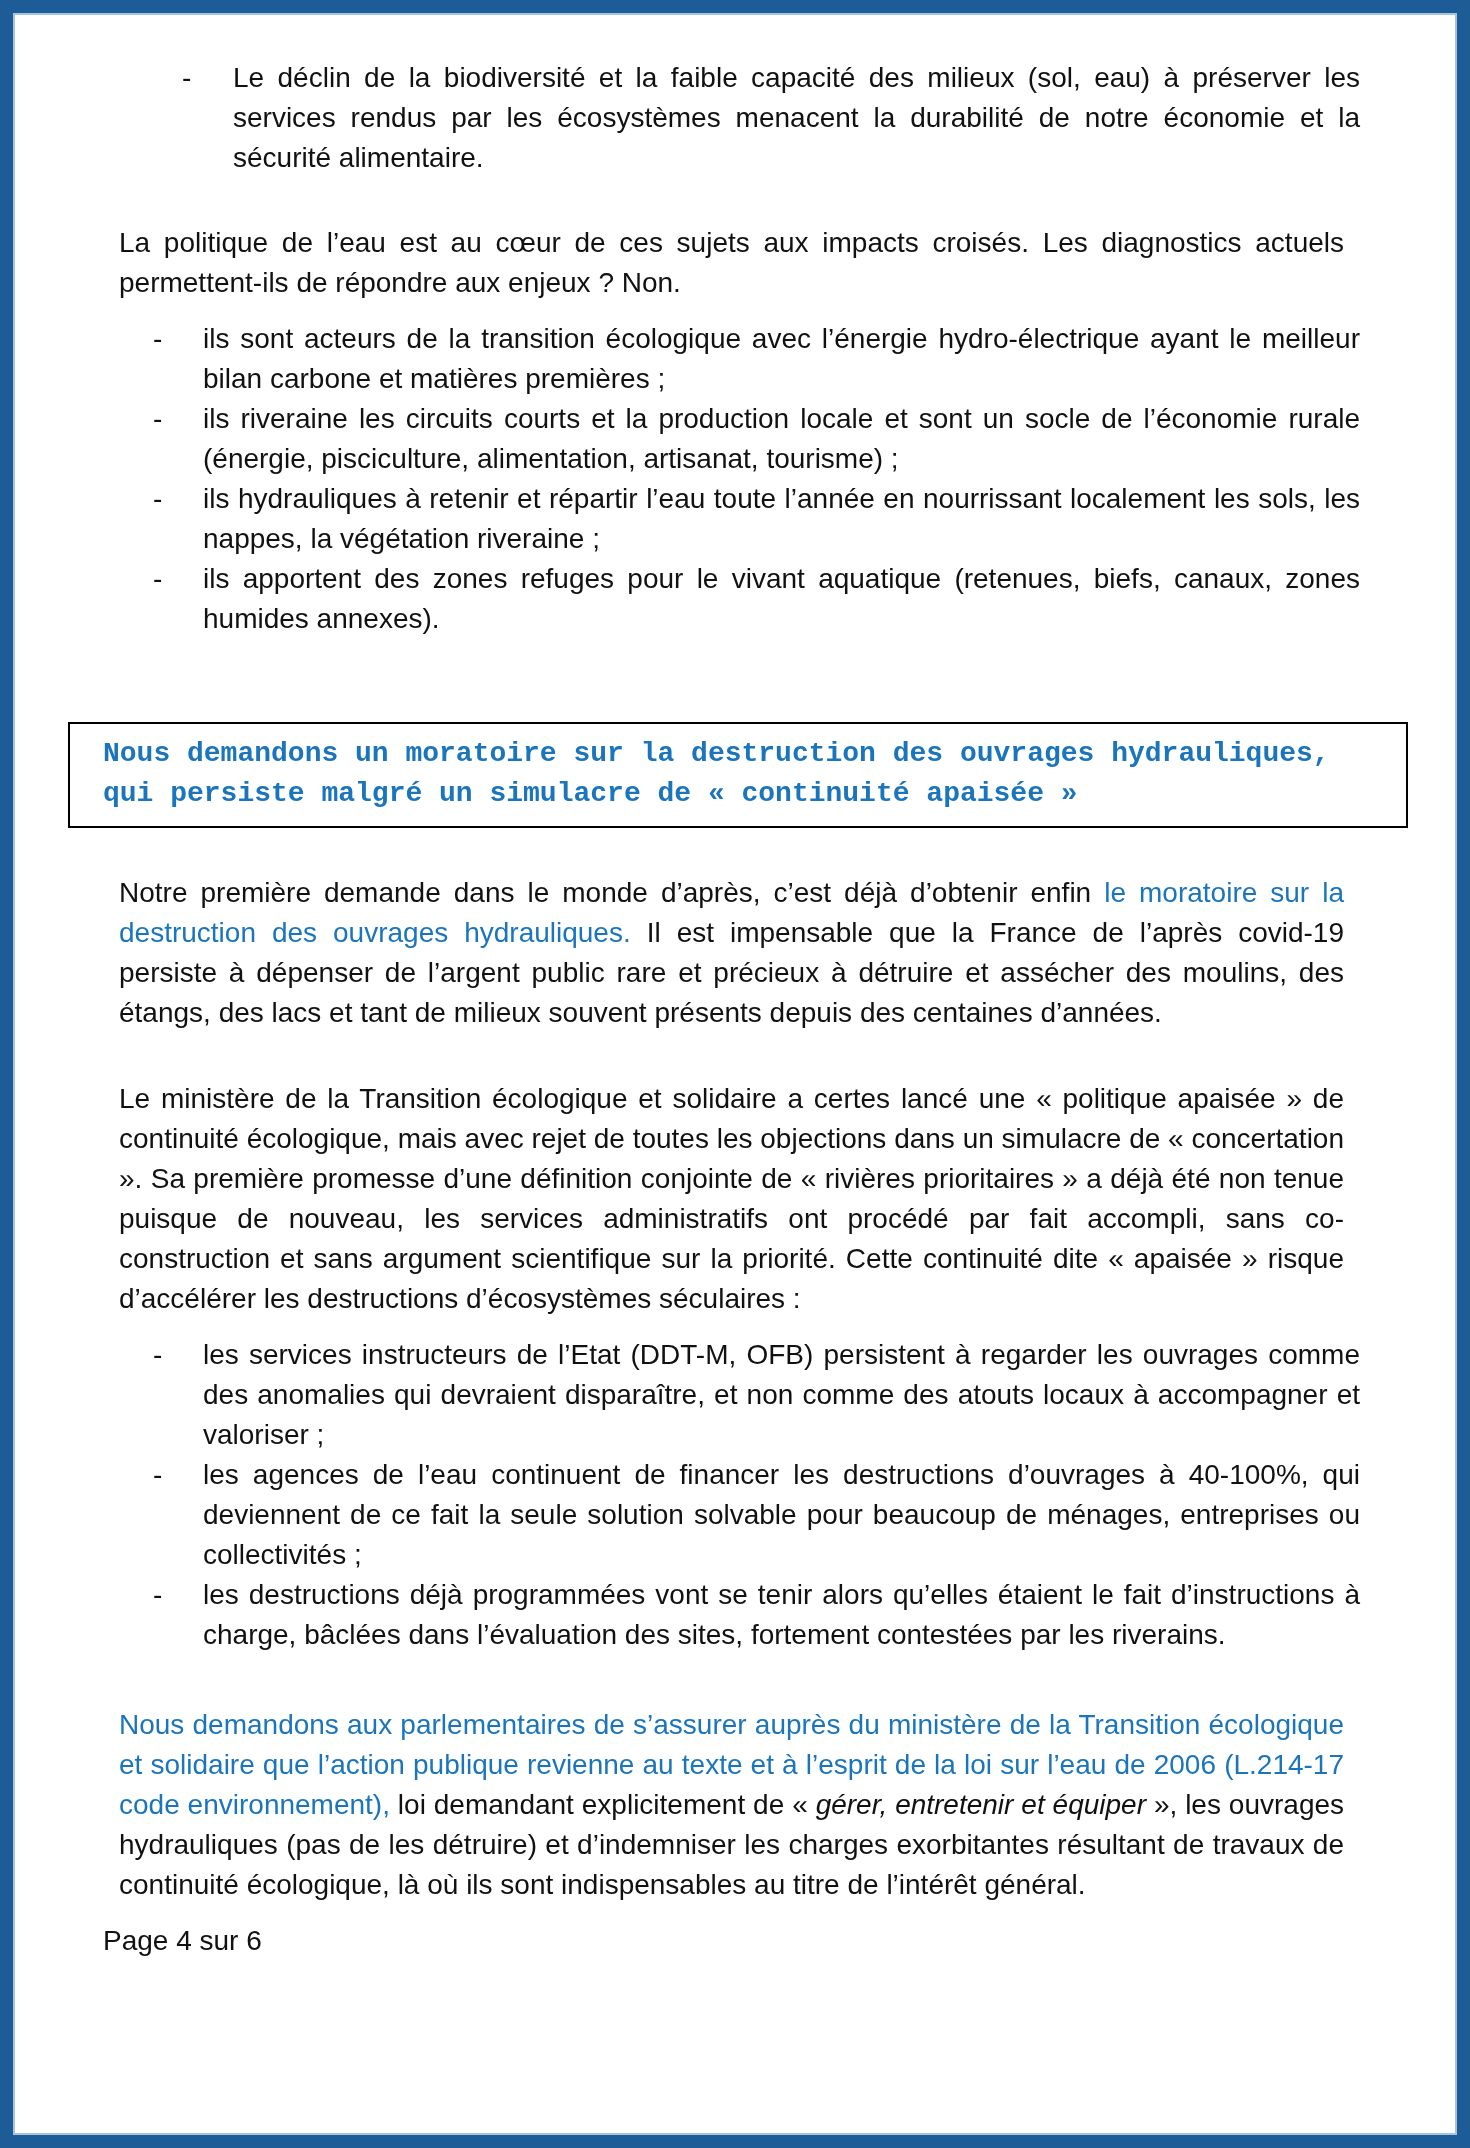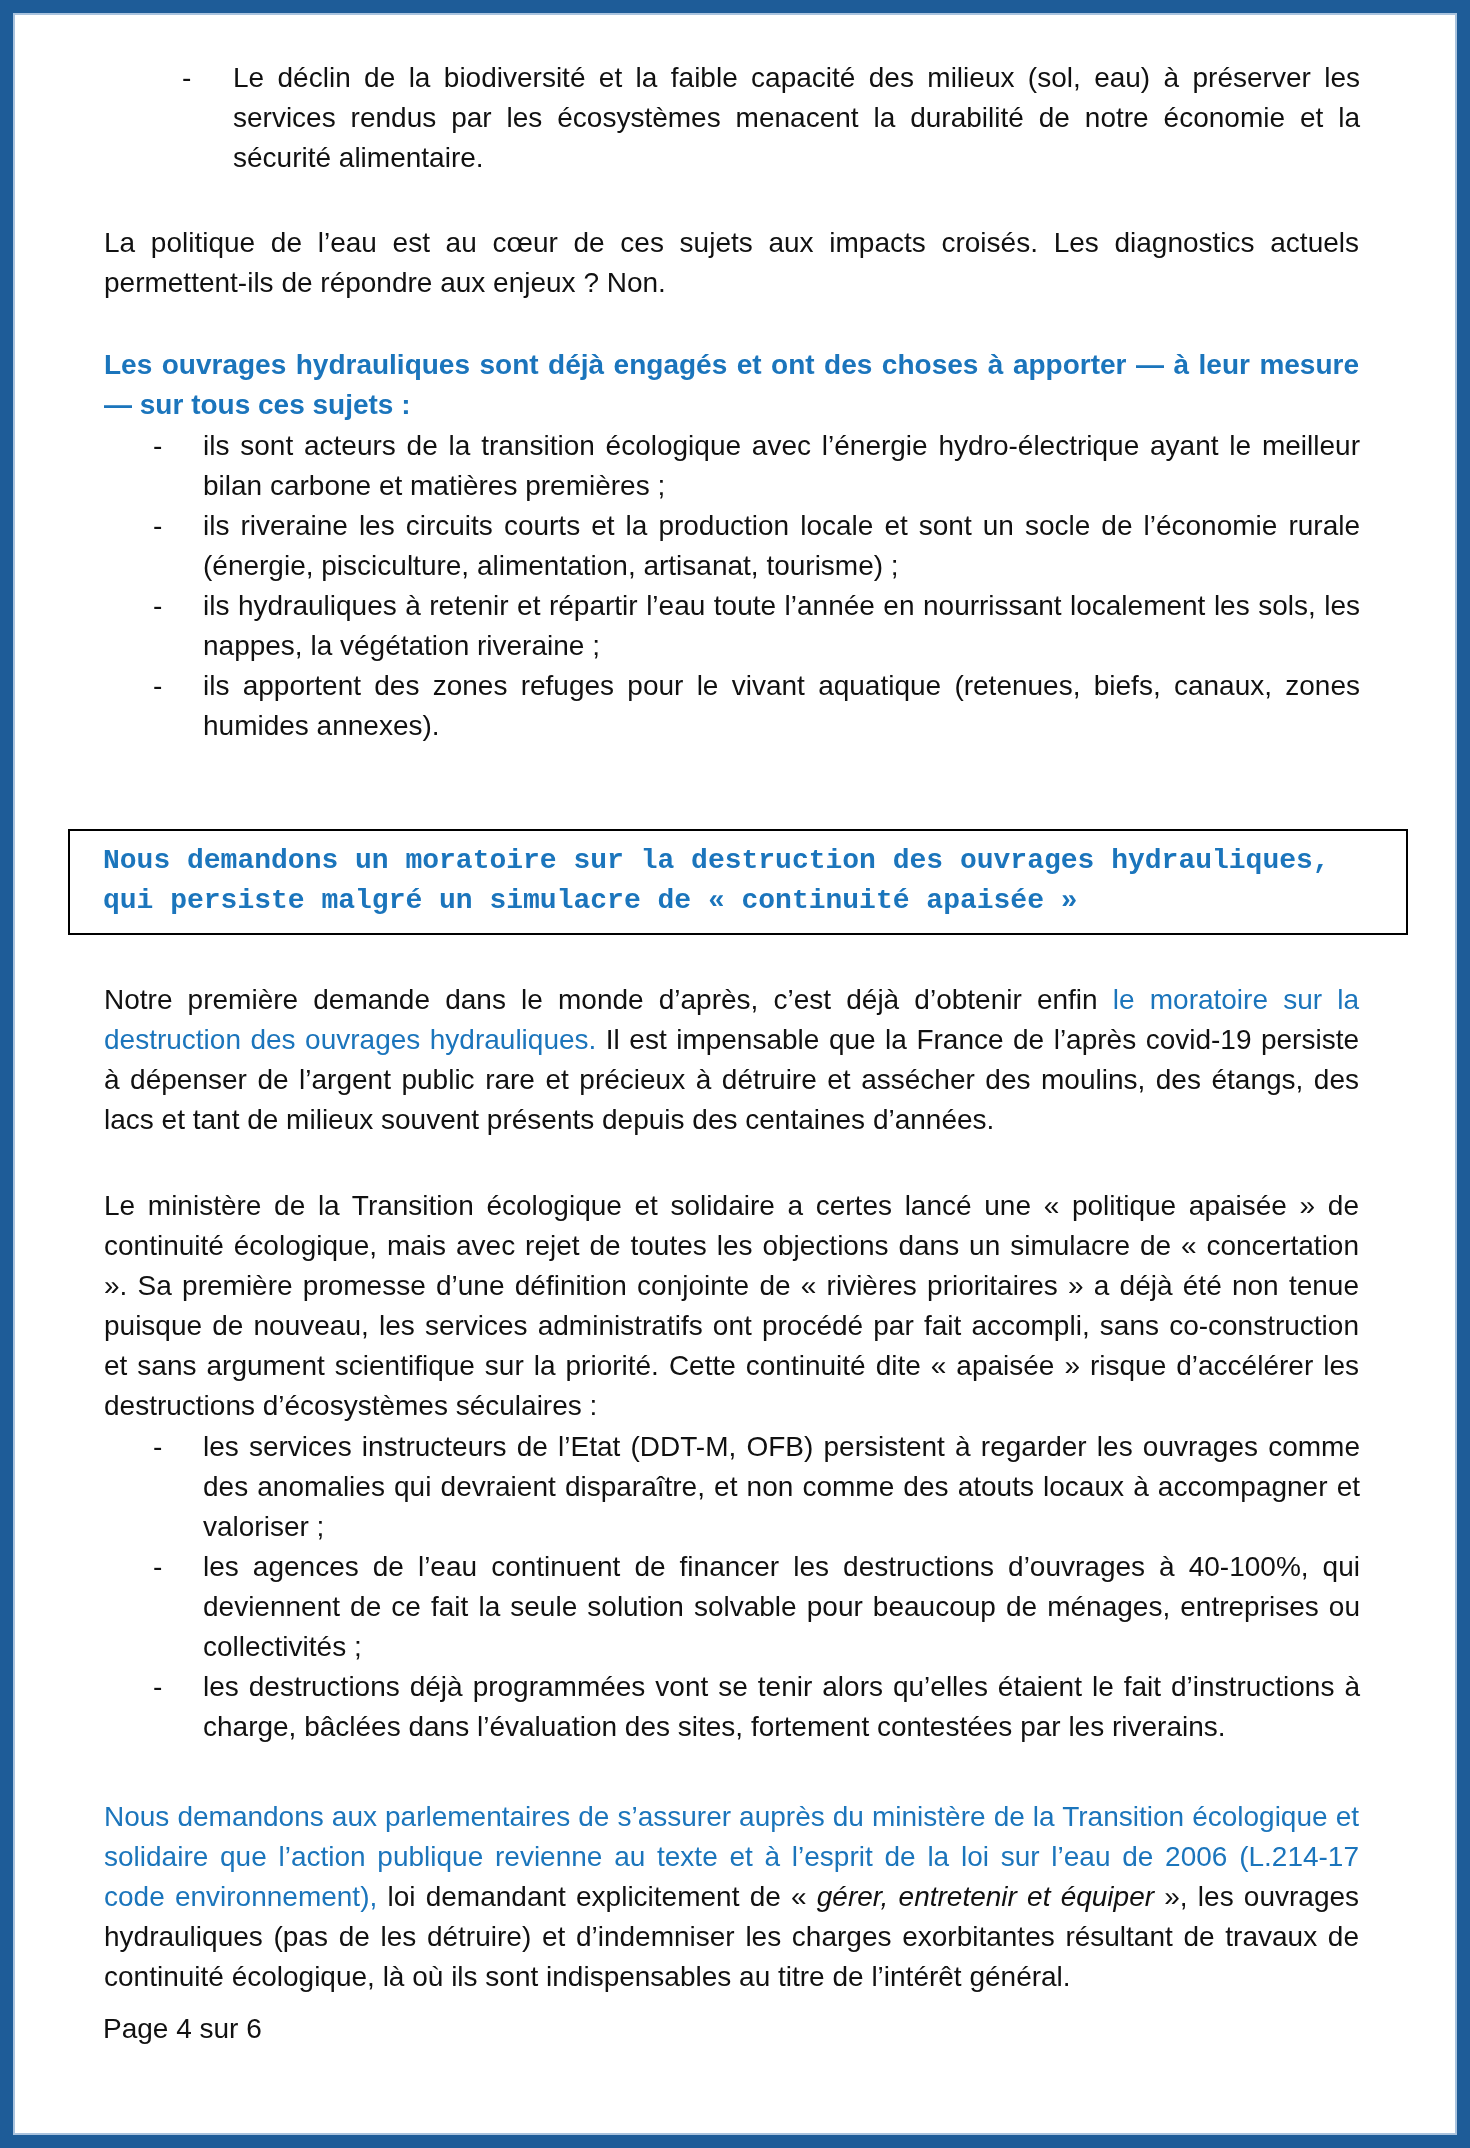--- a/index.html
+++ b/index.html
@@ -18,21 +18,21 @@
   .i{font-style:italic;}
   .blue{color:#1B75BC;}
   ul{list-style:none;margin:0;padding:0;}
   .li{display:flex;}
   .li .dash{flex:0 0 auto;}
   .li .litext{flex:1 1 auto;text-align:justify;}
   .list-top .li{padding-left:79px;}
   .list-top .dash{width:51px;}
   .list2 .li{padding-left:50px;}
   .list2 .dash{width:50px;}
-  .para{margin:1px;}
+  .para{margin:16px;}
   .mt-politique{margin-top:45px;}
   .h-blue{margin-top:42px;color:#1B75BC;font-weight:bold;text-align:justify;}
   .boxed{
     margin-top:83px;margin-left:-35px;margin-right:-48px;
     border:2px solid #000000;padding:10px 40px 12px 33px;
     color:#1B75BC;font-weight:bold;text-align:left;font-family:Liberation Mono, monospace;
   }
   .mt-notre{margin-top:45px;}
   .mt-ministere{margin-top:46px;}
   .mt-parlementaires{margin-top:50px;}
@@ -48,21 +48,20 @@
 
   <ul class="list-top">
     <li class="li">
       <span class="dash">-</span>
       <span class="litext"><span>Le </span><span class="b">déclin de la biodiversité</span><span> et la faible capacité des milieux (sol, eau) à préserver les </span><span class="b">services rendus par les écosystèmes</span><span> menacent la durabilité de notre économie et la sécurité alimentaire.</span></span>
     </li>
   </ul>
 
   <p class="para mt-politique">La politique de l’eau est au cœur de ces sujets aux impacts croisés. Les diagnostics actuels permettent-ils de répondre aux enjeux ? Non.</p>
 
-  <p class="para h-blue">Les ouvrages hydrauliques sont déjà engagés et ont des choses à apporter — à leur mesure — sur tous ces sujets :</p>
 
   <ul class="list2">
     <li class="li">
       <span class="dash">-</span>
       <span class="litext"><span>ils sont </span><span class="b">acteurs de la transition écologique</span><span> avec l’énergie hydro-électrique ayant le meilleur bilan carbone et matières premières ;</span></span>
     </li>
     <li class="li">
       <span class="dash">-</span>
       <span class="litext"><span>ils riveraine les </span><span class="b">circuits courts et la production locale</span><span> et sont un socle de l’</span><span class="b">économie rurale</span><span> (énergie, pisciculture, alimentation, artisanat, tourisme) ;</span></span>
     </li>

